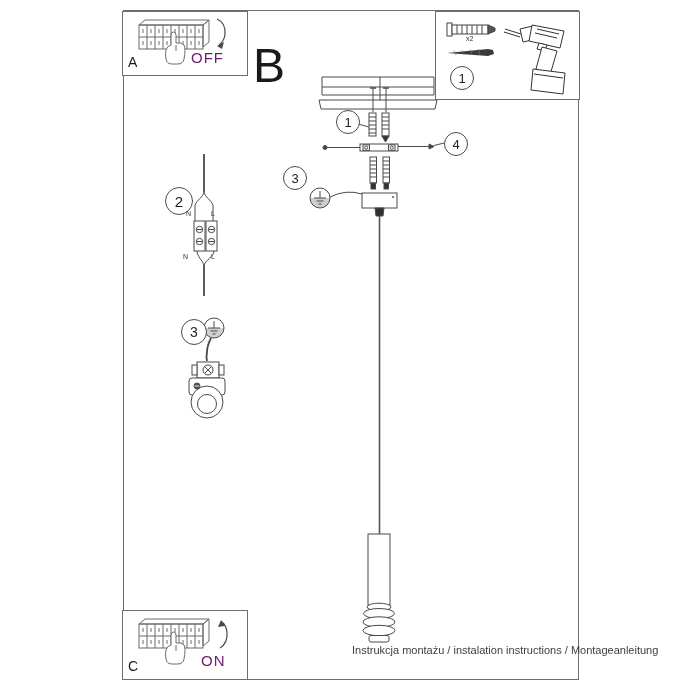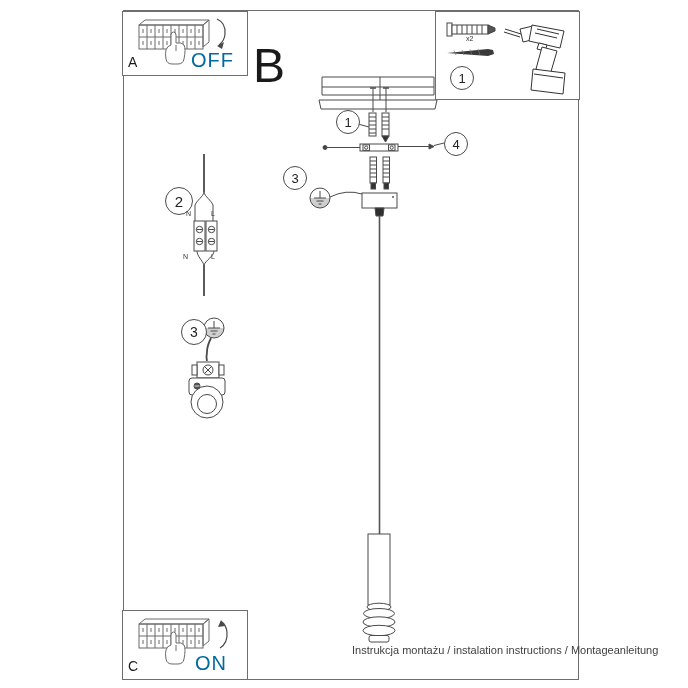--- a/index.html
+++ b/index.html
@@ -7,21 +7,21 @@
         font-family:"Liberation Sans", sans-serif;color:#2e2e2e;}
   .abs{position:absolute;}
   .frame{border:1px solid #6e6e6e;background:#fff;}
   .callout{position:absolute;border:1px solid #4a4a4a;border-radius:50%;
            display:flex;align-items:center;justify-content:center;
            background:#fff;color:#222;z-index:6;}
   .co22{width:22px;height:22px;font-size:13px;}
   .co26{width:26px;height:26px;font-size:15px;}
   .co24{width:24px;height:24px;font-size:14px;}
   .biglabel{font-size:14px;color:#1c1c1c;}
-  .statelabel{font-size:20px;color:#0369a1;letter-spacing:1px;}
+  .statelabel{font-size:15px;color:#701a75;letter-spacing:1px;}
   .wirelabel{position:absolute;font-size:7px;color:#333;z-index:6;}
   #letterB{position:absolute;left:253px;top:38px;font-size:48px;color:#1a1a1a;z-index:4;}
   #footer{position:absolute;left:352px;top:646px;font-size:11px;line-height:9.5px;
           color:#3e3e3e;z-index:4;white-space:nowrap;}
   svg{display:block;}
 </style>
 </head>
 <body>
 
 <div id="page">
@@ -105,21 +105,21 @@
       </g>
       <g stroke="#6a6a6a" fill="#fff" stroke-width="1">
         <path d="M48,34 V24 q0,-3 2.5,-3 q2.5,0 2.5,3 V32 q6,-1 8,2 q2,4 0,14 q-1,5 -6,5 h-6 q-5,0 -6,-5 q-1,-6 0,-9 q1,-4 5,-5 z"></path>
         <line x1="53" y1="34" x2="53" y2="40"></line>
       </g>
       <g stroke="#4a4a4a" fill="none" stroke-width="1.2">
         <path d="M97,37 q8,-5 7,-16 q-1,-7 -5,-10"></path>
         <polygon points="98,9 95,16 102,15" fill="#4a4a4a" stroke="none"></polygon>
       </g>
     </svg>
-    <div class="abs statelabel" style="left:72px;top:41px;">ON</div>
+    <div class="abs statelabel" style="left:78px;top:41px;">ON</div>
     <div class="abs biglabel" style="left:5px;top:47px;">C</div>
   </div>
 
   <div id="letterB">B</div>
 
   <div class="abs frame" style="left:435px;top:11px;width:143px;height:87px;z-index:5;">
     <svg width="143" height="87" viewBox="0 0 143 87">
       <g stroke="#444" fill="#fff" stroke-width="1">
         <rect x="11" y="11" width="5" height="13"></rect>
         <rect x="16" y="13" width="36" height="9"></rect>

